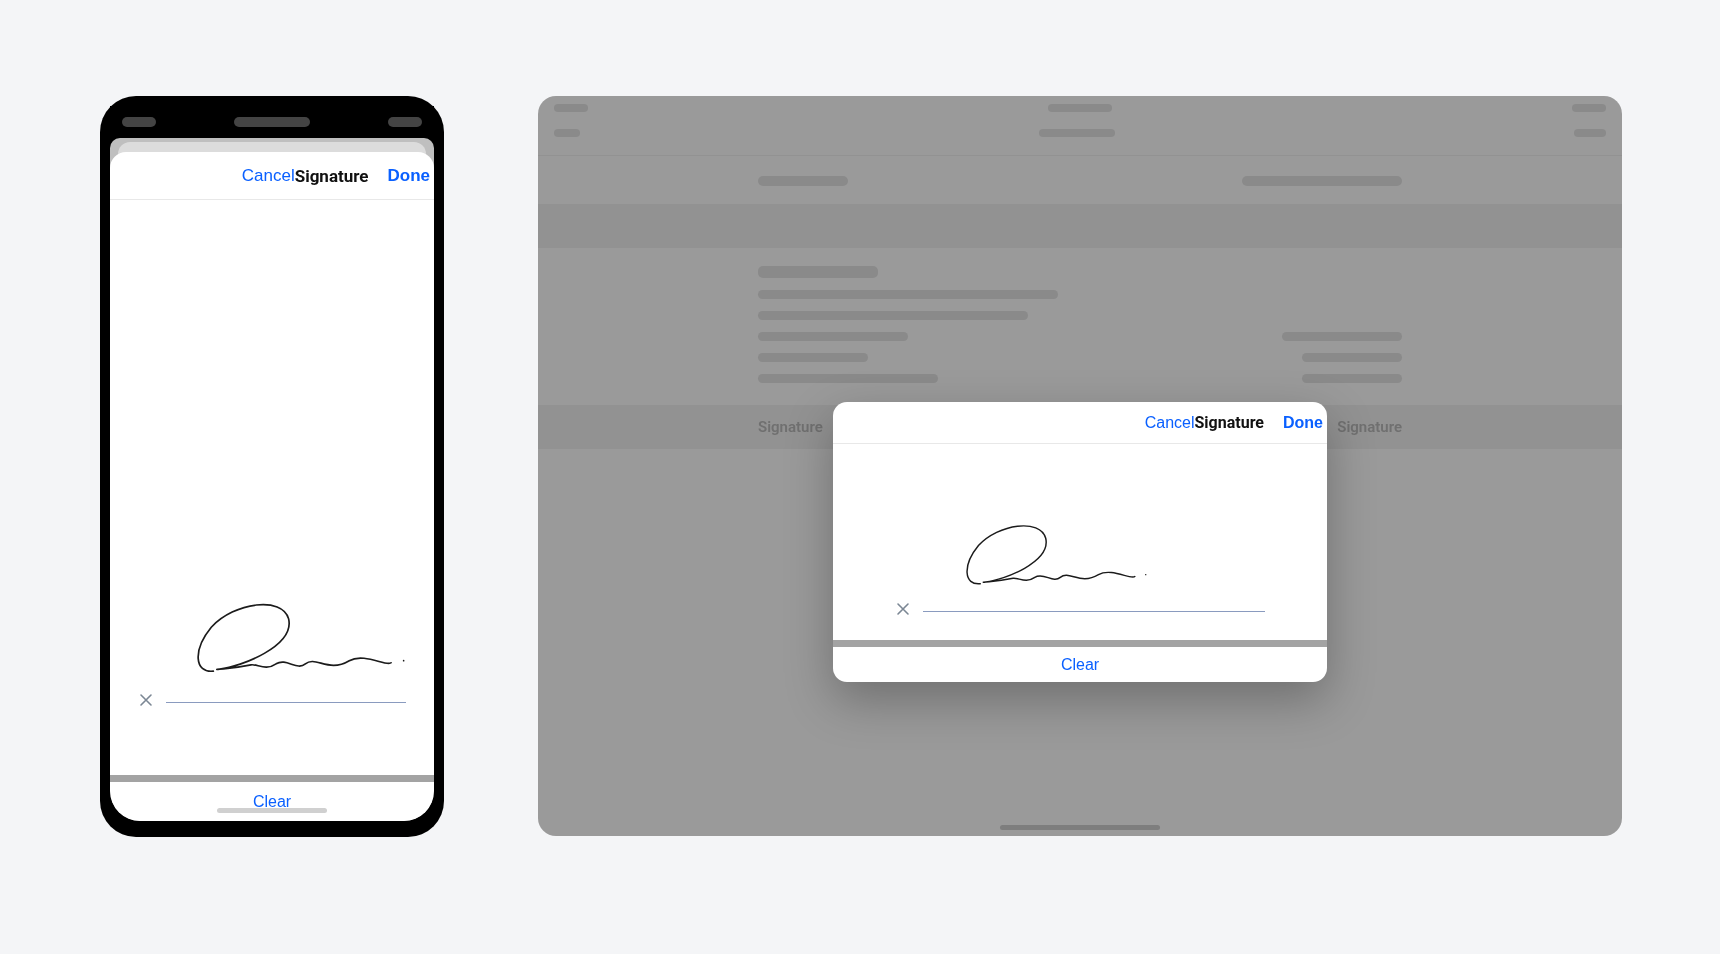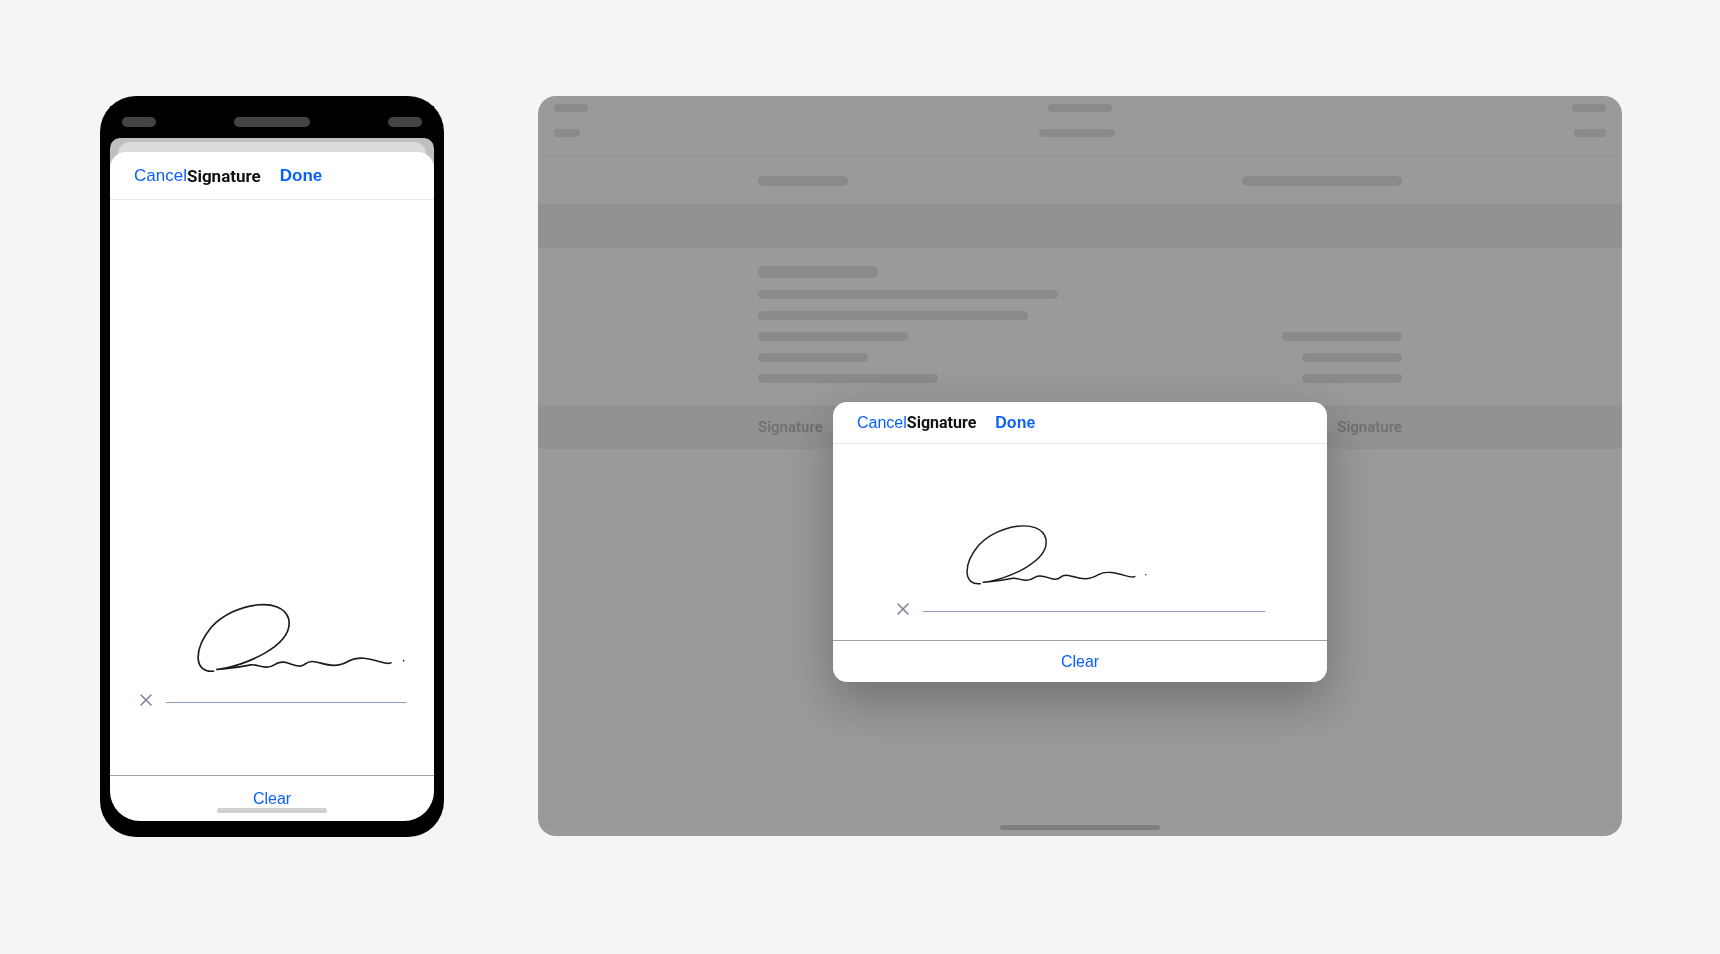--- a/index.html
+++ b/index.html
@@ -76,22 +76,22 @@
       background: #fff;
       border-radius: 16px 16px 30px 30px;
       display: flex;
       flex-direction: column;
     }
     
     .nav-bar {
       height: 48px;
       display: flex;
       align-items: center;
-      justify-content: flex-start;
-      padding: 0 24px;
+      justify-content: flex-end;
+      padding: 0 4px;
       border-bottom: 1px solid #e8e8e8;
     }
     
     .nav-cancel, .nav-done {
       color: #0a60ff;
       font-size: 17px;
       background: none;
       border: none;
       cursor: pointer;
     }
@@ -137,21 +137,21 @@
     
     .sig-scribble {
       position: absolute;
       bottom: 80px;
       left: 72px;
       width: 230px;
       height: 100px;
     }
     
     .clear-bar {
-      border-top: 1px solid #a3a3a3;
+      border-top: 7px solid #a3a3a3;
       height: 46px;
       display: flex;
       align-items: center;
       justify-content: center;
     }
     
     .clear-btn {
       background: none;
       border: none;
       color: #0a60ff;

